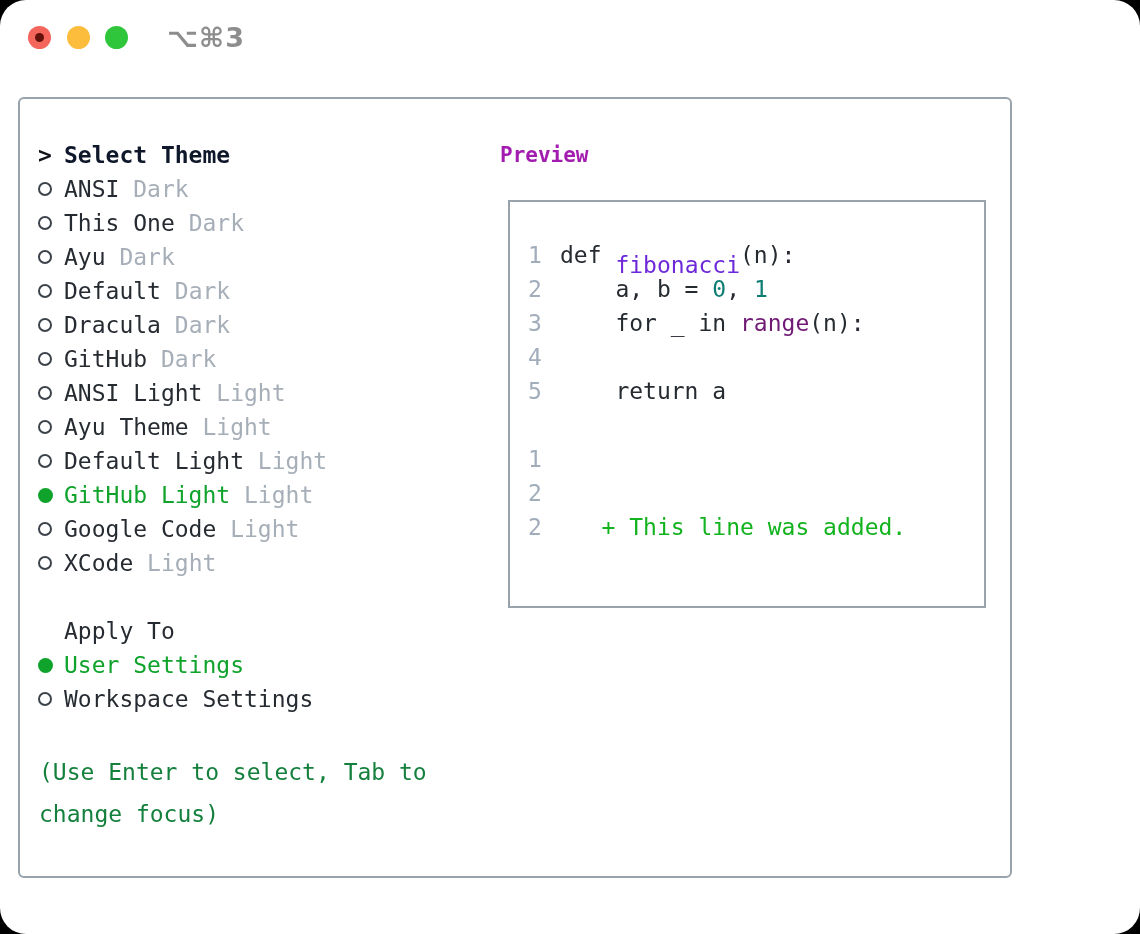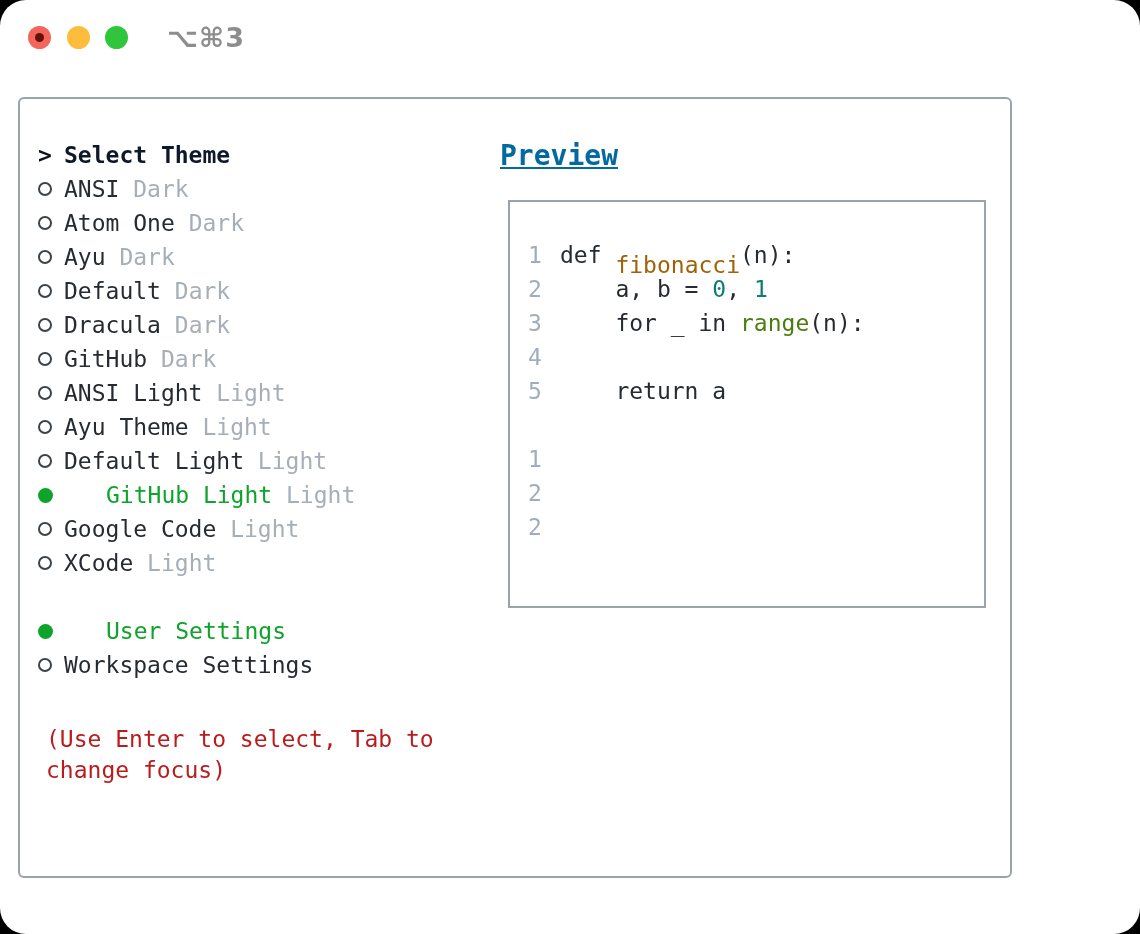--- a/index.html
+++ b/index.html
@@ -43,38 +43,38 @@
     width:10px;height:10px;border:2.5px solid #3c434b;border-radius:50%;
     display:inline-block;box-sizing:content-box;
   }
   .dot{
     width:15px;height:15px;border-radius:50%;background:#0fa32b;display:inline-block;
   }
   .prompt{font-weight:bold;color:#101419;font-size:23px;}
   .heading{font-weight:bold;color:#0f172a;}
   .theme-name{white-space:pre;}
   .variant{color:#a6aeb8;margin-left:1ch;white-space:pre;}
-  .sel .theme-name{color:#0fa32b;margin-left:42px;}
+  .sel .theme-name{color:#0fa32b;}
   .hint{
-    width:440px;margin:8px;font-size:23px;line-height:31px;color:#b91c1c;
+    width:440px;margin:1px;font-size:23px;line-height:42px;color:#15803d;
   }
   
-  .preview-title{font-weight:bold;color:#0369a1;font-size:28px;height:34px;
-    display:flex;align-items:center;text-decoration:underline;}
+  .preview-title{font-weight:bold;color:#a21caf;font-size:21px;height:34px;
+    display:flex;align-items:center;}
   .preview-box{
     margin-top:28px;margin-left:8px;width:478px;height:408px;
     border:2px solid #99a3ac;background:#fff;box-sizing:border-box;
     padding:36px 0 0 18px;
   }
   .code-line{display:flex;height:34px;align-items:center;font-size:23px;}
   .gutter{flex:0 0 32px;color:#a2adbc;white-space:pre;}
   .tok{white-space:pre;color:#262b31;}
-  .tok.func{color:#a16207;margin-top:19px;}
+  .tok.func{color:#6d28d9;margin-top:19px;}
   .tok.num{color:#0d7d72;}
-  .tok.builtin{color:#4d7c0f;}
+  .tok.builtin{color:#701a75;}
   .tok.context{color:#8f99a3;}
   .tok.deleted{color:#c62d1c;}
   .tok.added{color:#13b31f;}
 </style>
 </head>
 <body>
 
 <div class="window">
 
   <div class="titlebar">
@@ -97,21 +97,21 @@
         <span class="marker">
             <span class="ring"></span>
           </span>
         <span class="theme-name">ANSI</span>
         <span class="variant">Dark</span>
       </div>
       <div class="row">
         <span class="marker">
             <span class="ring"></span>
           </span>
-        <span class="theme-name">Atom One</span>
+        <span class="theme-name">This One</span>
         <span class="variant">Dark</span>
       </div>
       <div class="row">
         <span class="marker">
             <span class="ring"></span>
           </span>
         <span class="theme-name">Ayu</span>
         <span class="variant">Dark</span>
       </div>
       <div class="row">
@@ -173,20 +173,24 @@
       <div class="row">
         <span class="marker">
             <span class="ring"></span>
           </span>
         <span class="theme-name">XCode</span>
         <span class="variant">Light</span>
       </div>
 
       <div class="row blank"></div>
 
+      <div class="row">
+        <span class="marker"></span>
+        <span>Apply To</span>
+      </div>
       <div class="row sel">
         <span class="marker">
             <span class="dot"></span>
           </span>
         <span class="theme-name">User Settings</span>
       </div>
       <div class="row">
         <span class="marker">
             <span class="ring"></span>
           </span>
@@ -233,18 +237,19 @@
           <span class="tok"></span>
         </div>
         <div class="code-line">
           <span class="gutter">1</span>
         </div>
         <div class="code-line">
           <span class="gutter">2</span>
         </div>
         <div class="code-line">
           <span class="gutter">2</span>
+          <span class="tok added">   + This line was added.</span>
         </div>
       </div>
     </div>
 
   </div>
 </div>
 
 </body></html>

